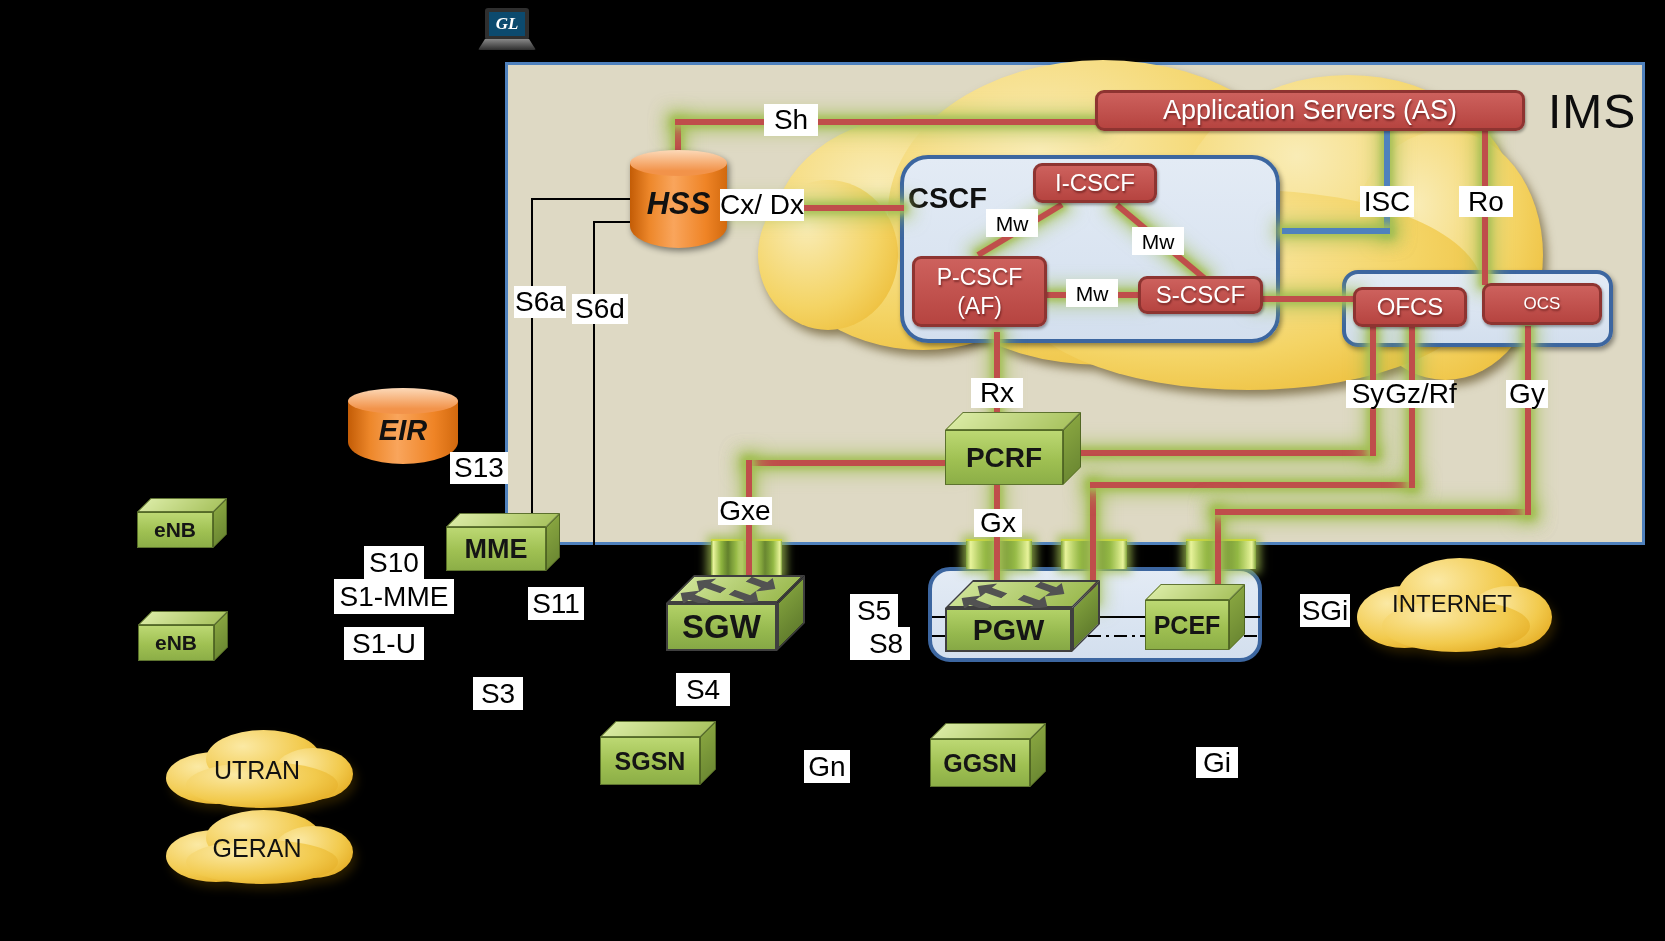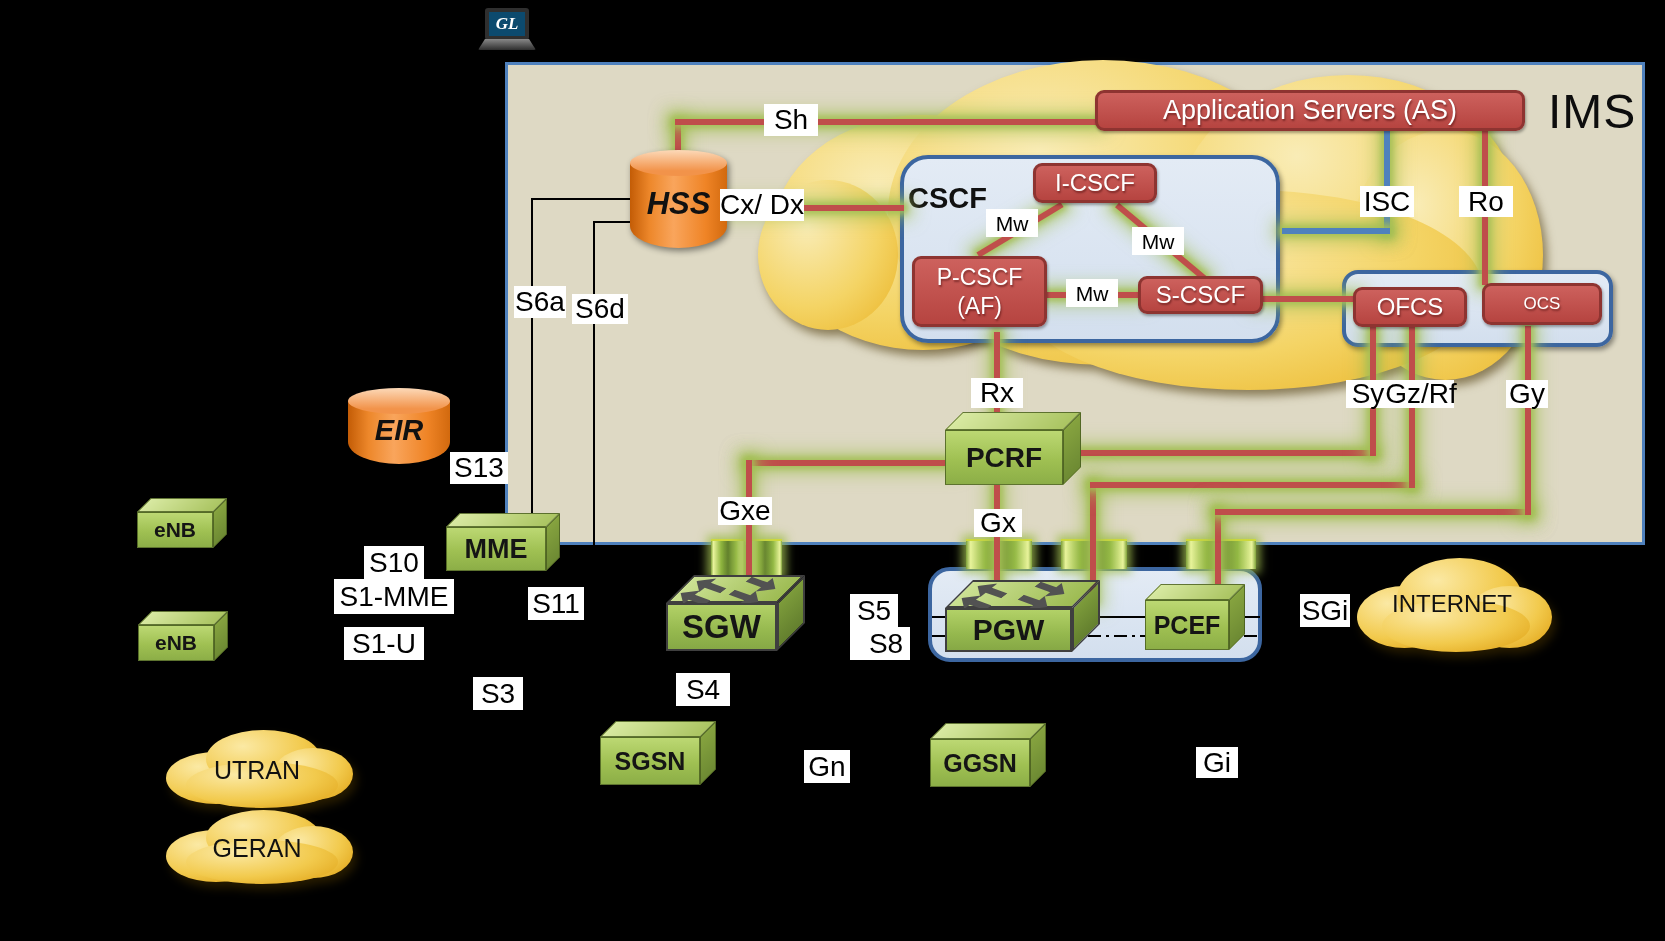--- a/index.html
+++ b/index.html
@@ -167,21 +167,21 @@
   </div>
   <div class="rbox" style="left:1138px;top:276px;width:125px;height:38px;font-size:24px;">S-CSCF</div>
   <div class="rbox" style="left:1353px;top:287px;width:114px;height:40px;font-size:24px;">OFCS</div>
   <div class="rbox" style="left:1482px;top:283px;width:120px;height:42px;font-size:17px;">OCS</div>
 
   <div class="cyl" style="left:630px;top:150px;width:97px;height:98px;">
     <div class="body"></div>
       <div class="cap"></div>
     <div class="txt" style="top:36px;font-size:31px;">HSS</div>
   </div>
-  <div class="cyl" style="left:348px;top:388px;width:102px;height:76px;">
+  <div class="cyl" style="left:348px;top:388px;width:102px;height:76px;padding-left:8px;">
     <div class="body"></div>
       <div class="cap"></div>
     <div class="txt" style="top:26px;font-size:29px;">EIR</div>
   </div>
 
   <div class="b3d" style="left:137px;top:498px;width:76px;height:50px;--d:14px;">
     <div class="top"></div>
       <div class="side"></div>
     <div class="front" style="font-size:21px;">eNB</div>
   </div>

